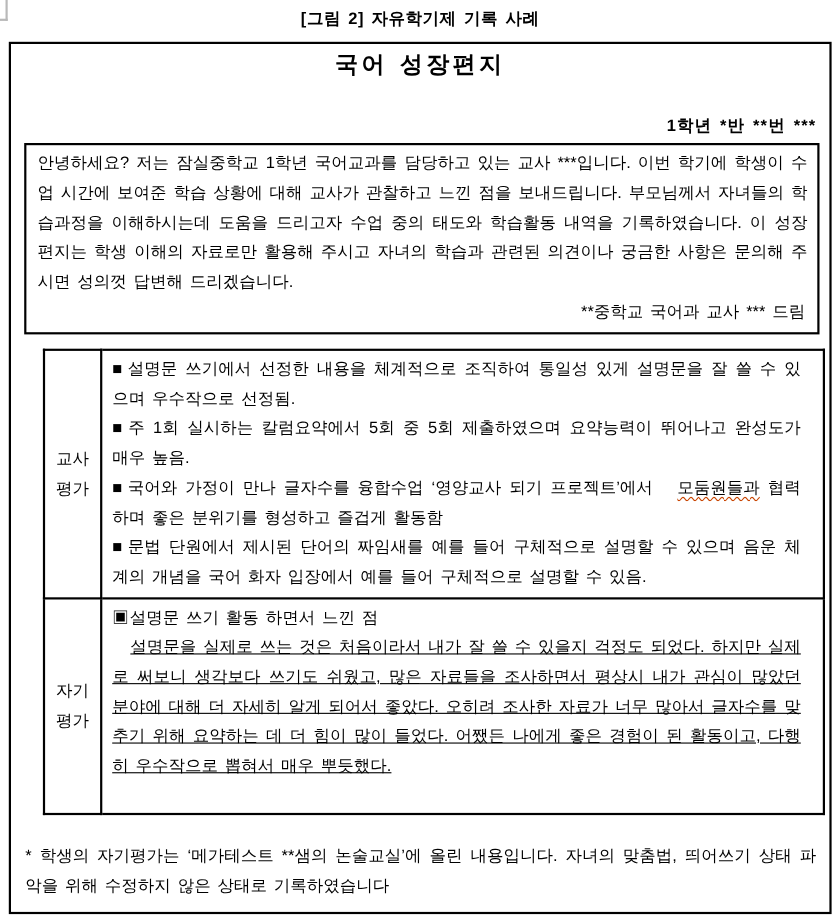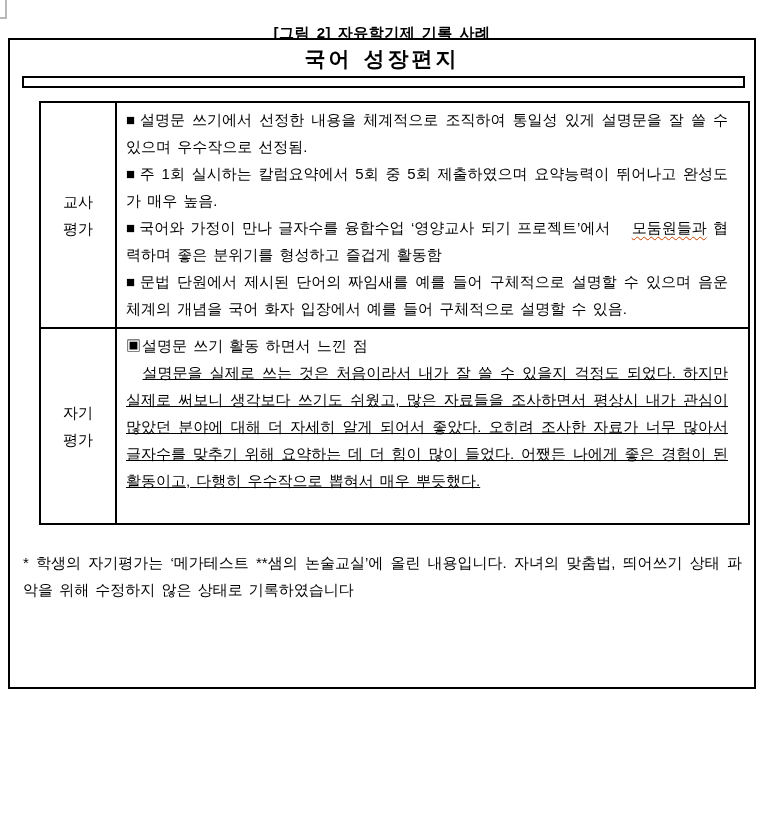--- a/index.html
+++ b/index.html
@@ -16,28 +16,28 @@
   }
   .corner-artifact {
     position: absolute; left: 0; top: 0;
     width: 5px; height: 17px;
     border-right: 2px solid #b9b9b9;
     border-bottom: 2px solid #b9b9b9;
   }
   .figure-caption {
     text-align: center;
     font-weight: bold;
-    padding-top: 22px;
+    padding-top: 7px;
     line-height: 22px;
     letter-spacing: 0.5px;
   }
   .document-frame {
     position: absolute;
     left: 8px; top: 38px;
-    width: 748px; height: 651px;
+    width: 748px; height: 793px;
     border: 2px solid #000;
     box-sizing: border-box;
     background: #fff;
   }
   .doc-title {
     text-align: center;
     font-size: 21px;
     font-weight: bold;
     line-height: 30px;
     margin-top: 4px;
@@ -68,21 +68,21 @@
     margin: 13px 0 0 29px;
     width: 711px;
     table-layout: fixed;
   }
   .eval-table th {
     width: 42px;
     border: 2px solid #000;
     font-weight: normal;
     text-align: center;
     vertical-align: middle;
-    padding: 16px;
+    padding: 4px;
     line-height: 27px;
   }
   .eval-table td {
     border: 2px solid #000;
     padding: 3px 20px 5px 9px;
     text-align: justify;
     vertical-align: top;
   }
   .teacher-cell { height: 204px; }
   .self-cell   { height: 186px; }
@@ -108,22 +108,25 @@
 <body>
 
 <div class="corner-artifact"></div>
 
 <div class="figure-caption">[그림 2] 자유학기제 기록 사례</div>
 
 <div class="document-frame">
 
   <div class="doc-title">국어 성장편지</div>
 
+  <div class="student-info">1학년 *반 **번 ***</div>
 
   <div class="greeting-box">
+    <div>안녕하세요? 저는 잠실중학교 1학년 국어교과를 담당하고 있는 교사 ***입니다. 이번 학기에 학생이 수업 시간에 보여준 학습 상황에 대해 교사가 관찰하고 느낀 점을 보내드립니다. 부모님께서 자녀들의 학습과정을 이해하시는데 도움을 드리고자 수업 중의 태도와 학습활동 내역을 기록하였습니다. 이 성장편지는 학생 이해의 자료로만 활용해 주시고 자녀의 학습과 관련된 의견이나 궁금한 사항은 문의해 주시면 성의껏 답변해 드리겠습니다.</div>
+    <div class="greeting-signature">**중학교 국어과 교사 *** 드림</div>
   </div>
 
 
   <table class="eval-table">
     <tbody>
         <tr>
       <th>
         <div>교사</div>
         <div>평가</div>
       </th>

